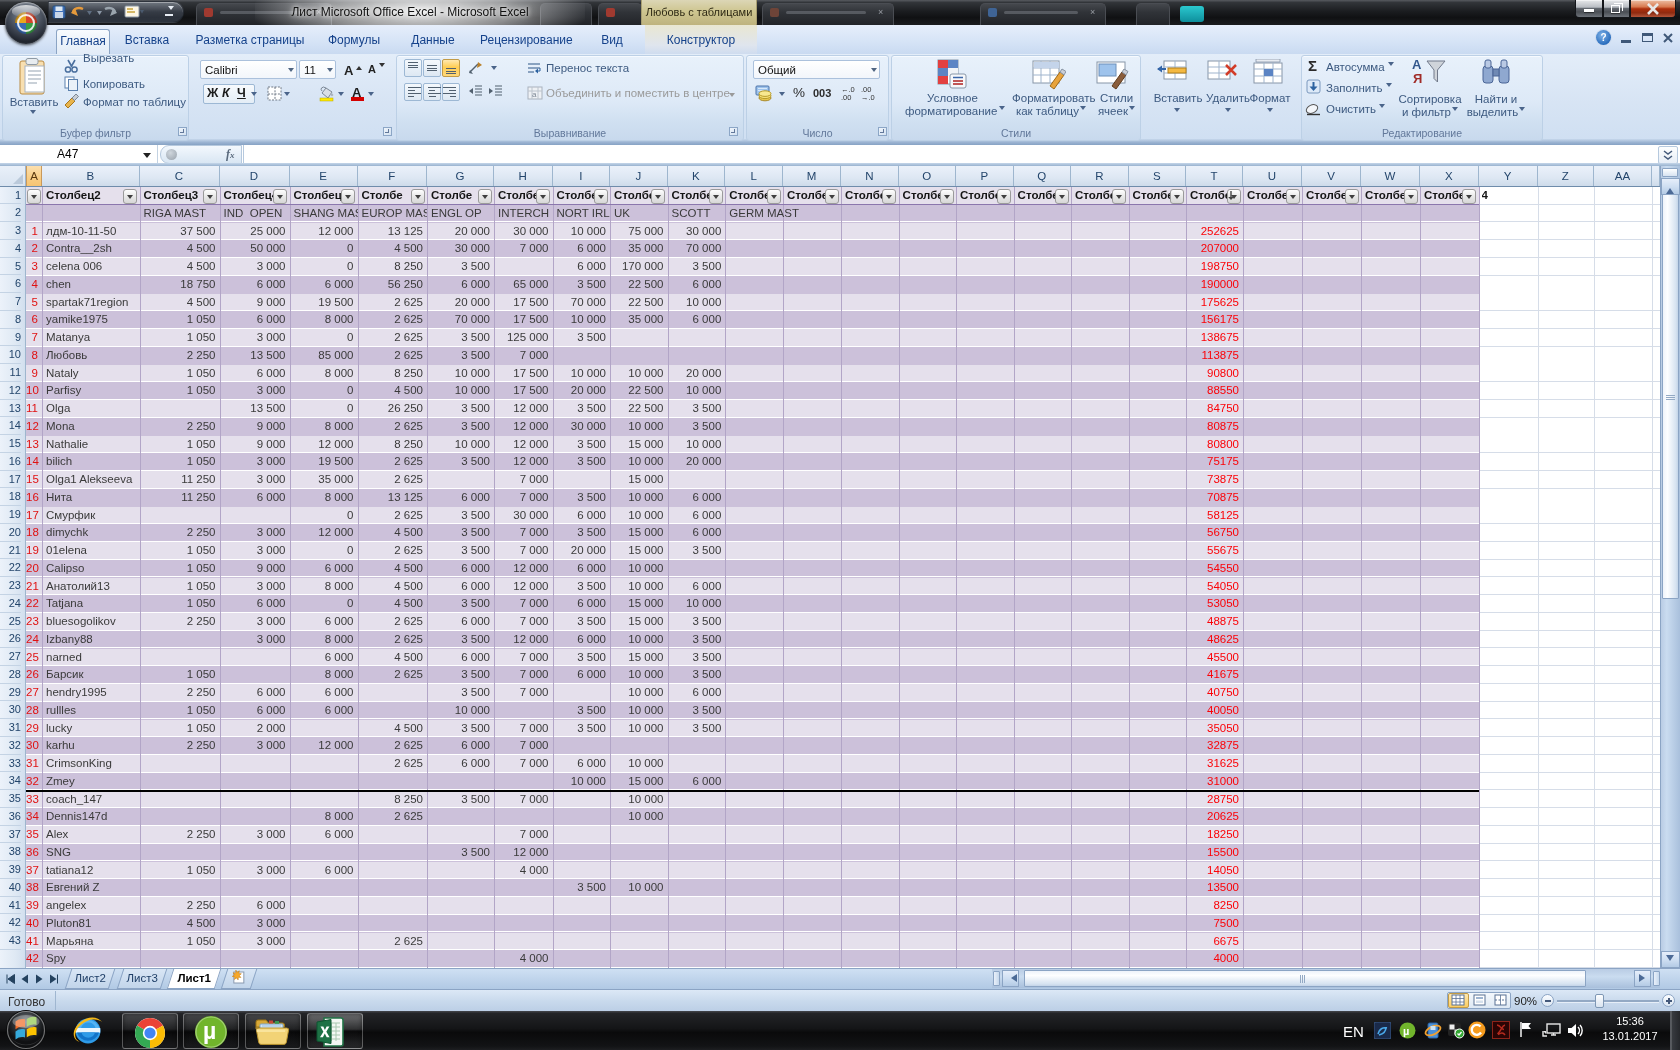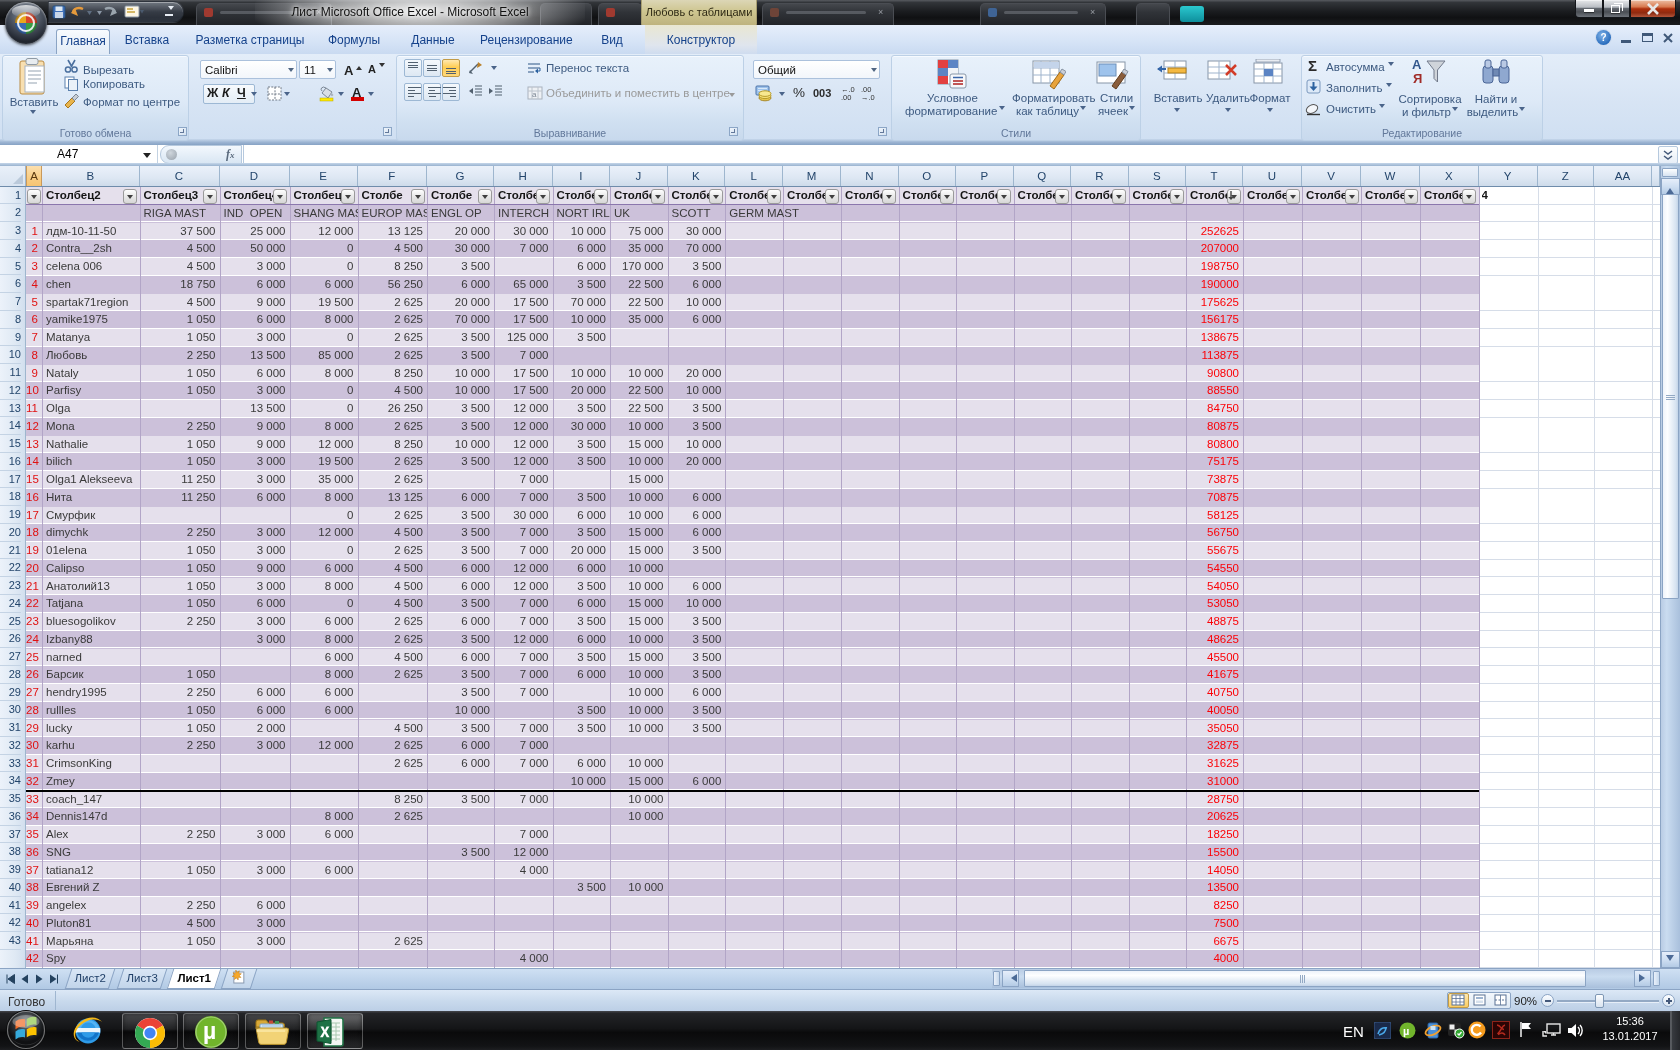--- a/index.html
+++ b/index.html
@@ -166,24 +166,27 @@
     <div class="ab rtab" style="left:652px;width:98px">Конструктор</div>
     <div class="ab" id="qhelp">?</div>
     <div class="ab" style="left:1621px;top:40px;width:10px;height:2.5px;background:#3f5878"></div>
     <div class="ab" style="left:1642px;top:33px;width:11px;height:9px;border:1.5px solid #3f5878;border-top-width:3px"></div>
     <svg class="ab" width="12" height="12" style="left:1662px;top:32px">
       <path d="M2 2 L10 10 M10 2 L2 10" stroke="#3f5878" stroke-width="2"></path>
     </svg>
     <div class="ab" id="ribbon"></div>
     <div class="ab" id="ribbot"></div>
     <div class="ab grp" style="left:2px;top:55px;width:187px">
-      <div class="glab">Готово обмена</div>
+      <div class="glab">Буфер фильтр</div>
     </div>
     <div class="ab grp" style="left:396px;top:55px;width:348px">
       <div class="glab">Выравнивание</div>
+    </div>
+    <div class="ab grp" style="left:746px;top:55px;width:143px">
+      <div class="glab">Число</div>
     </div>
     <div class="ab grp" style="left:891px;top:55px;width:250px">
       <div class="glab">Стили</div>
     </div>
     <div class="ab grp" style="left:1301px;top:55px;width:242px">
       <div class="glab">Редактирование</div>
     </div>
     <div class="ab" style="left:178px;top:127px;width:9px;height:9px;border:1px solid #8ca6c6;background:linear-gradient(135deg,#eef4fb,#d4e2f1)"></div>
     <div class="ab" style="left:180px;top:129px;width:4px;height:4px;border-right:1px solid #62789a;border-bottom:1px solid #62789a"></div>
     <div class="ab" style="left:383px;top:127px;width:9px;height:9px;border:1px solid #8ca6c6;background:linear-gradient(135deg,#eef4fb,#d4e2f1)"></div>
@@ -198,31 +201,31 @@
 <rect x="9" y="8" width="19" height="26" fill="#fff" stroke="#a9b4bf"></rect>
 <path d="M12 13h13M12 17h13M12 21h13M12 25h9" stroke="#b9c2cc" stroke-width="1.5"></path>
     </svg>
     <div class="ab rlab" style="left:8px;top:96px;width:52px;text-align:center">Вставить</div>
     <div class="ab da" style="left:30px;top:110px"></div>
     <svg class="ab" width="15" height="14" style="left:64px;top:59px">
       <path d="M4 1 L8 8 M11 1 L7 8" stroke="#4a6f9e" stroke-width="1.6"></path>
       <circle cx="4" cy="10.5" r="2.6" fill="none" stroke="#4a6f9e" stroke-width="1.5"></circle>
       <circle cx="10.5" cy="10.5" r="2.6" fill="none" stroke="#4a6f9e" stroke-width="1.5"></circle>
     </svg>
-    <div class="ab rlab" style="left:83px;top:64px">Вырезать</div>
+    <div class="ab rlab" style="left:83px;top:52px">Вырезать</div>
     <svg class="ab" width="15" height="15" style="left:64px;top:76px">
       <rect x="1" y="1" width="9" height="11" fill="#fff" stroke="#5b80ad"></rect>
       <rect x="4.5" y="3.5" width="9" height="11" fill="#eaf1f8" stroke="#5b80ad"></rect>
     </svg>
     <div class="ab rlab" style="left:83px;top:78px">Копировать</div>
     <svg class="ab" width="16" height="15" style="left:63px;top:93px">
       <path d="M2 12 L9 5 l3 3 -7 7 z" fill="#e8b44c" stroke="#a8761c"></path>
       <path d="M9 5 l4 -4 2.5 2.5 -4 4 z" fill="#c8cdd4" stroke="#7d8794"></path>
     </svg>
-    <div class="ab rlab" style="left:83px;top:96px">Формат по центре</div>
+    <div class="ab rlab" style="left:83px;top:96px">Формат по таблицу</div>
     <div class="ab combo" style="left:200px;top:60px;width:97px;height:19px;line-height:18px">Calibri<span class="cari"></span></div>
     <div class="ab combo" style="left:299px;top:60px;width:37px;height:19px;line-height:18px">11<span class="cari"></span></div>
     <div class="ab" style="left:344px;top:61px;width:22px;height:19px"><span style="font-weight:bold;font-size:13px;color:#222">A</span><span style="position:absolute;left:12px;top:2px;width:0;height:0;border:3px solid transparent;border-bottom:4px solid #333"></span></div>
     <div class="ab" style="left:368px;top:61px;width:22px;height:19px">
       <span style="font-weight:bold;font-size:11px;color:#222;position:absolute;top:2px">A</span>
       <span style="position:absolute;left:11px;top:2px;width:0;height:0;border:3px solid transparent;border-top:4px solid #333"></span>
     </div>
     <div class="ab" style="left:203px;top:84px;width:52px;height:20px;border:1px solid #9db8d4;border-radius:2px;background:linear-gradient(180deg,#f7fafd,#e4edf6)"></div>
     <div class="ab" style="left:207px;top:86px;font-weight:bold;font-size:12.5px;color:#1c1c1c">Ж</div>
     <div class="ab" style="left:222px;top:86px;font-style:italic;font-weight:bold;font-size:12.5px;color:#1c1c1c">К</div>

